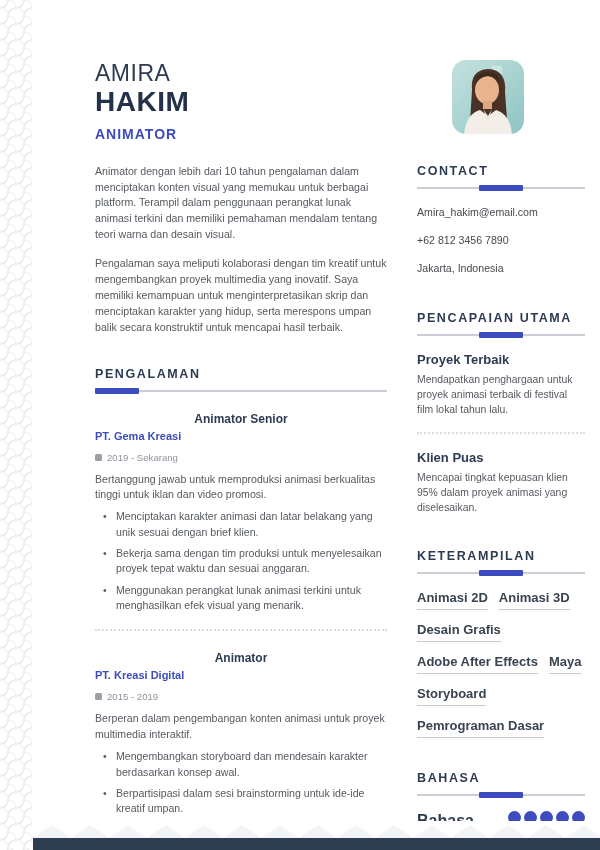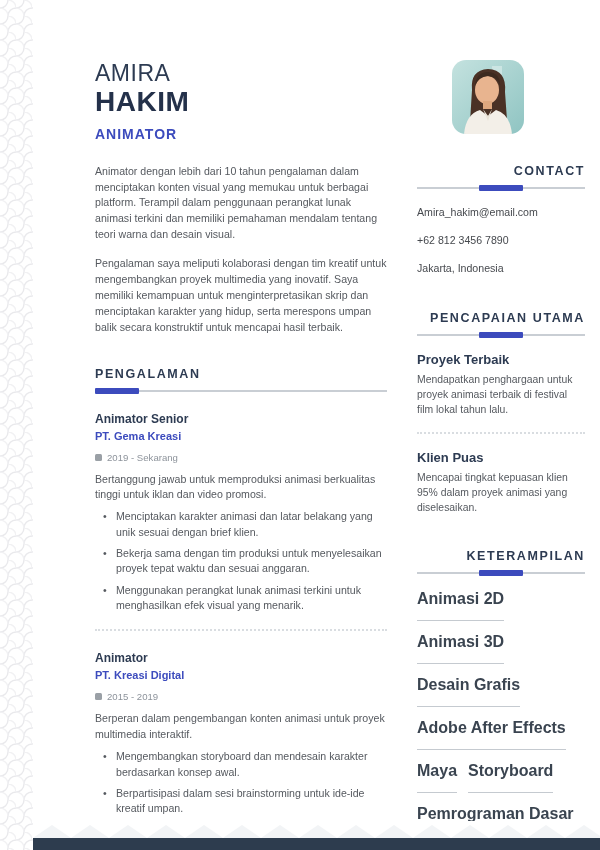--- a/index.html
+++ b/index.html
@@ -28,30 +28,30 @@
   
   .cols { display:flex; margin-top:22px; }
   .col-left  { width:292px; }
   .col-right { width:168px; margin-left:30px; }
 
   p.body-text { font-size:10.6px; line-height:1.5; color:#55595f; }
   .summary-p2 { margin-top:13px; }
 
   
   .sec-heading { font-size:12.5px; font-weight:700; color:#2d3b52; letter-spacing:1.6px; }
-  .sec-heading.center { text-align:right; }
+  .sec-heading.center { text-align:left; }
   .rule { position:relative; height:2px; background:#c9ced4; margin-top:9px; }
   .rule-chip { position:absolute; top:-2px; width:44px; height:6px; background:#3c4bbd; border-radius:1px; }
   .rule.chip-left  .rule-chip { left:0; }
   .rule.chip-center .rule-chip { left:50%; transform:translateX(-50%); }
 
   
   .experience-section { margin-top:31px; }
   .job { margin-top:20px; }
-  .job-name { font-size:12px; font-weight:700; color:#2d3b52; }
+  .job-name { font-size:12px; font-weight:700; color:#2d3b52;text-align:center; }
   .job-company { font-size:11px; font-weight:700; color:#3c4bbd; margin-top:4px; }
   .job-period { display:flex; align-items:center; gap:5px; margin-top:10px; font-size:9.6px; color:#8d939b; }
   .calendar-icon { width:7px; height:7px; background:#9aa0a6; border-radius:1.5px; display:inline-block; }
   .job-desc { margin-top:9px; }
   ul.job-bullets { list-style:none; margin-top:5px; }
   ul.job-bullets li { position:relative; padding-left:21px; font-size:10.6px; line-height:1.45; color:#55595f; margin-top:6px; }
   ul.job-bullets li::before { content:"•"; position:absolute; left:8px; color:#55595f; }
   .dotted-divider { border:none; border-top:2px dotted #d9dde1; margin:16px 0 0 0; }
 
   
@@ -61,21 +61,21 @@
   .contact-item + .contact-item { margin-top:16px; }
 
   .achievements-section { margin-top:37px; }
   .ach-item { margin-top:16px; }
   .ach-title { font-size:13px; font-weight:700; color:#2d3b52; }
   .ach-desc { margin-top:5px; font-size:10.4px; line-height:1.45; color:#55595f; }
   .ach-dotted { border:none; border-top:2px dotted #d9dde1; margin:15px 0 0 0; }
 
   .skills-section { margin-top:34px; }
   .skills-list { display:flex; flex-wrap:wrap; column-gap:11px; row-gap:12px; margin-top:16px; }
-  .skill-tag { font-size:16px; font-weight:700; color:#3a4450; border-bottom:1.5px solid #c5cad0; padding-bottom:12px; }
+  .skill-tag { font-size:13px; font-weight:700; color:#3a4450; border-bottom:1.5px solid #c5cad0; padding-bottom:4px; }
 
   .languages-section { margin-top:33px; }
   .lang-row { display:flex; justify-content:space-between; margin-top:14px; }
   .lang-name { font-size:16px; font-weight:700; color:#2d3b52; line-height:1.35; width:64px; }
   .lang-level { font-size:9.8px; color:#7b8087; margin-top:2px; }
   .lang-dots { display:flex; gap:3px; padding-top:1px; }
   .lang-dot { width:13px; height:13px; border-radius:50%; background:#3c4bbd; }
 </style>
 </head>
 <body>

